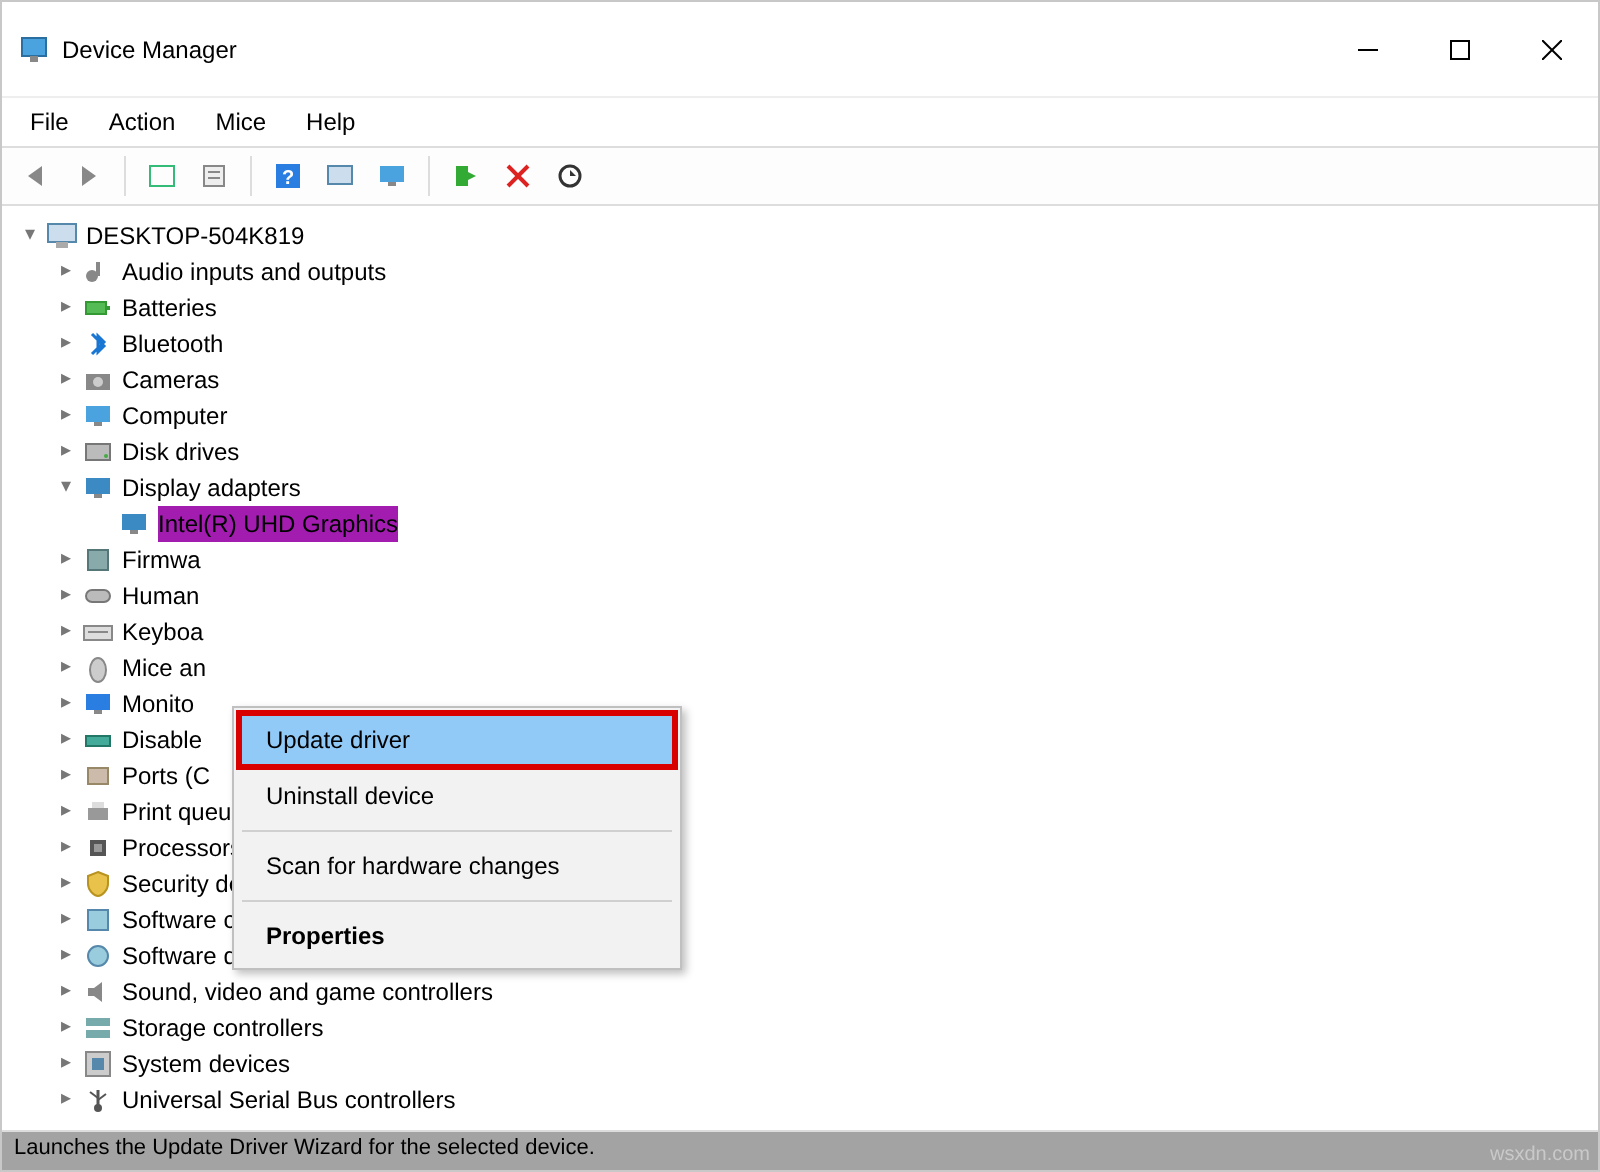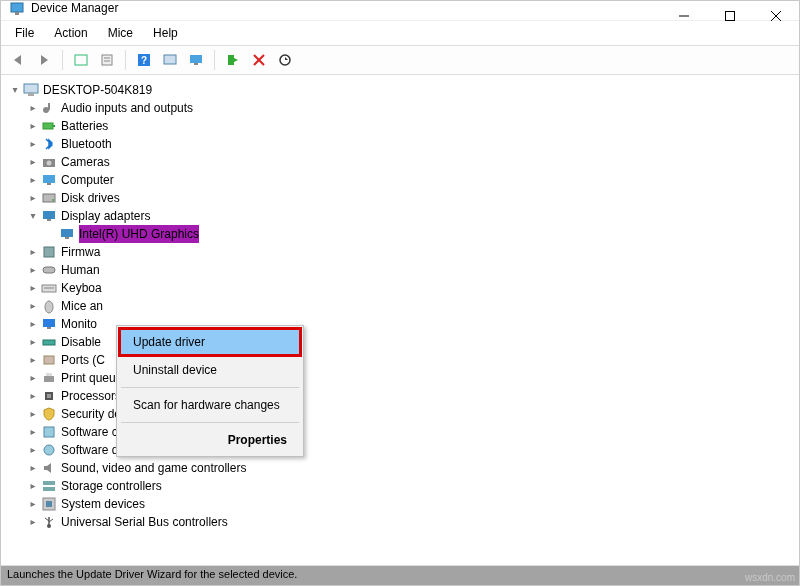--- a/index.html
+++ b/index.html
@@ -11,21 +11,22 @@
     color: #000;
     width: 800px;
     height: 586px;
     overflow: hidden;
     position: relative;
     border: 1px solid #c8c8c8;
   }
   
   .titlebar {
     display: flex;
-    height: 20px;
+    align-items: center;
+    height: 48px;
     padding: 0 0 0 8px;
     background: #fff;
     border-bottom: 1px solid #eee;
   }
   .titlebar .appicon { width:16px; height:16px; margin-right:6px; display:flex; align-items:center; justify-content:center; }
   .titlebar .title { flex:1; font-size:12px; }
   .win-controls { display:flex; }
   .win-btn { width:46px; height:30px; display:flex; align-items:center; justify-content:center; color:#333; }
   
   .menubar { display:flex; gap:4px; padding:2px 6px; border-bottom:1px solid #ddd; }
@@ -41,32 +42,32 @@
   .caret.empty { visibility:hidden; }
   .nicon { width:16px; height:16px; margin:0 4px 0 2px; display:flex; align-items:center; justify-content:center; }
   .sel { background:#a21caf; }
   .lvl0 { padding-left:0px; }
   .lvl1 { padding-left:18px; }
   .lvl2 { padding-left:36px; }
   
   .ctx {
     position:absolute;
     left:115px; top:250px;
-    width:188px;
+    width:225px;
     background:#f2f2f2;
     border:1px solid #c0c0c0;
     box-shadow:2px 2px 4px rgba(0,0,0,.25);
     padding:2px;
     font-size:12px;
     z-index:5;
   }
   .ctx .item { padding:5px 14px; }
   .ctx .highlight { background:#91c9f7; outline:3px solid #d80000; outline-offset:-2px; }
   .ctx .sep { height:1px; background:#d0d0d0; margin:3px 2px; }
-  .ctx .bold { font-weight:bold;text-align:right; }
+  .ctx .bold { font-weight:bold; }
   
   .status { position:absolute; left:0; right:0; bottom:0; height:20px; padding:2px 6px; font-size:11px; border-top:1px solid #ddd; background:#a3a3a3; }
   .watermark { position:absolute; right:4px; bottom:2px; font-size:10px; color:#c9c9c9; }
   svg { display:block; }
 </style>
 </head>
 <body>
 
 <div class="titlebar">
   <span class="appicon">

